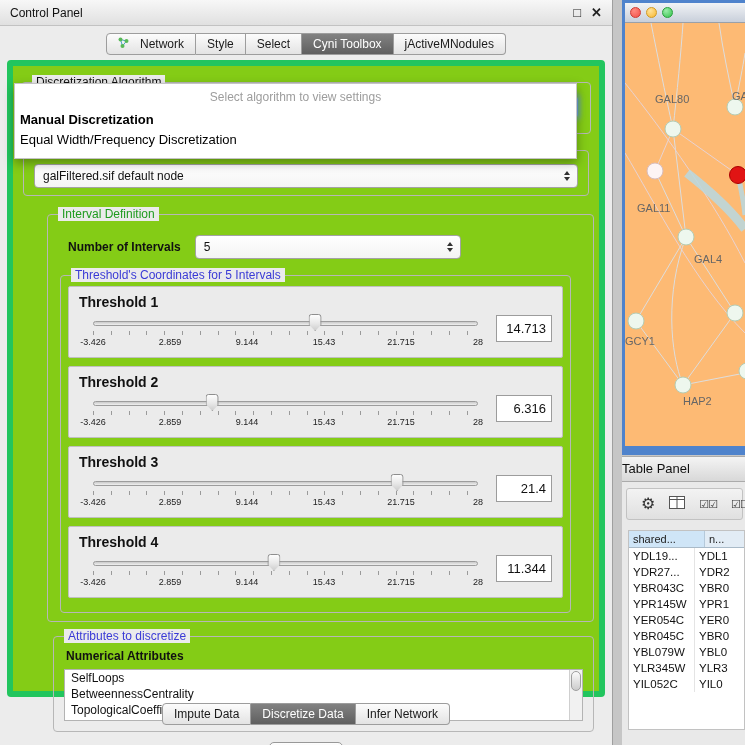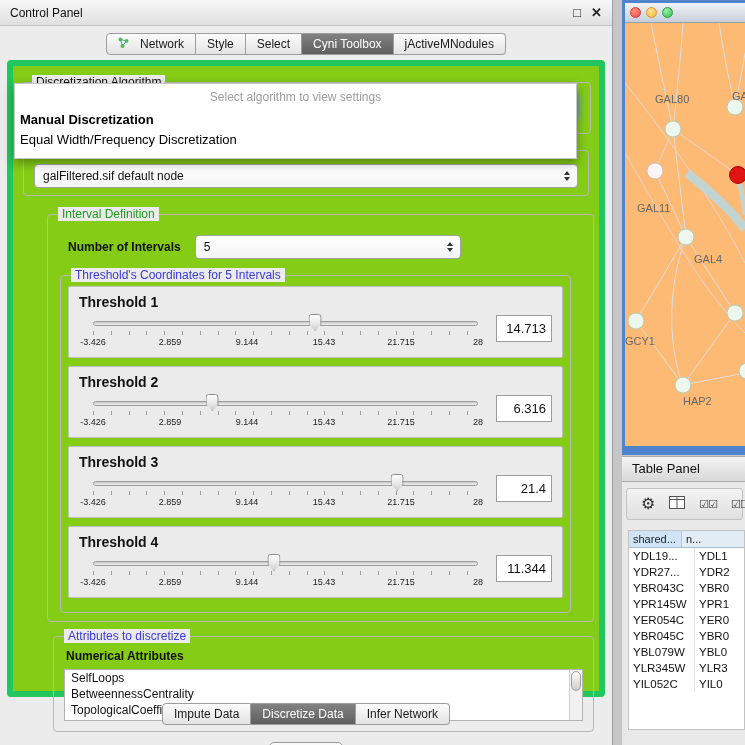--- a/index.html
+++ b/index.html
@@ -95,31 +95,31 @@
     display:flex; align-items:center; padding-left:5px; gap:5px; }
   .light { width:11px; height:11px; border-radius:50%; }
   .light-red { background:radial-gradient(circle at 35% 30%, #ff8a80, #f25048); border:1px solid #ce3a33; }
   .light-yellow { background:radial-gradient(circle at 35% 30%, #ffe29a, #f8b830); border:1px solid #d29a22; }
   .light-green { background:radial-gradient(circle at 35% 30%, #9bedaa, #34c24a); border:1px solid #27a03c; }
   .nw-canvas { position:relative; width:100%; height:423px; overflow:hidden; background:#fdba74; }
   .nw-canvas svg { position:absolute; left:0; top:0; }
 
   .tp-header { position:absolute; left:622px; top:456px; width:123px; height:26px;
     background:linear-gradient(#f4f4f4,#d8d8d8); border-top:1px solid #ababab; border-bottom:1px solid #ababab;
-    font-size:13px; color:#111; line-height:24px; padding-left:10px; }
+    font-size:13px; color:#111; line-height:24px; }
   .tp-body { position:absolute; left:622px; top:482px; width:123px; height:263px; background:#e9e9e9; padding:6px 0 0 4px; }
   .tp-toolbar { height:32px; display:flex; align-items:center; gap:14px; padding:0 0 0 14px;
     background:linear-gradient(#f3f3f3,#e0e0e0); border:1px solid #c2c2c2; border-radius:3px; margin-right:2px; }
   .tb-icon { font-size:16px; color:#333; line-height:1; }
   .tb-checks { font-size:11px; color:#333; letter-spacing:-1px; }
 
   .tp-table { margin:10px 0 0 2px; background:#fff; border:1px solid #c2c2c2; height:200px; overflow:hidden; }
   .tt-head { display:flex; border-bottom:1px solid #a9bac8; }
   .th { font-size:11px; color:#222; padding:2px 4px; white-space:nowrap; overflow:hidden; }
-  .th-1 { width:53px; background:#cfe5f7; border-right:1px solid #b5c9da; }
+  .th-1 { width:76px; background:#cfe5f7; border-right:1px solid #b5c9da; }
   .th-2 { flex:1; background:#e2ecf5; }
   .tr { display:flex; height:16px; }
   .td { font-size:11.5px; color:#111; padding:0 4px; white-space:nowrap; overflow:hidden; line-height:16px; }
   .td-1 { width:66px; border-right:1px solid #e4e4e4; }
   .td-2 { flex:1; }
 
   .cols-icon { display:inline-block; }
 </style>
 </head>
 <body>

